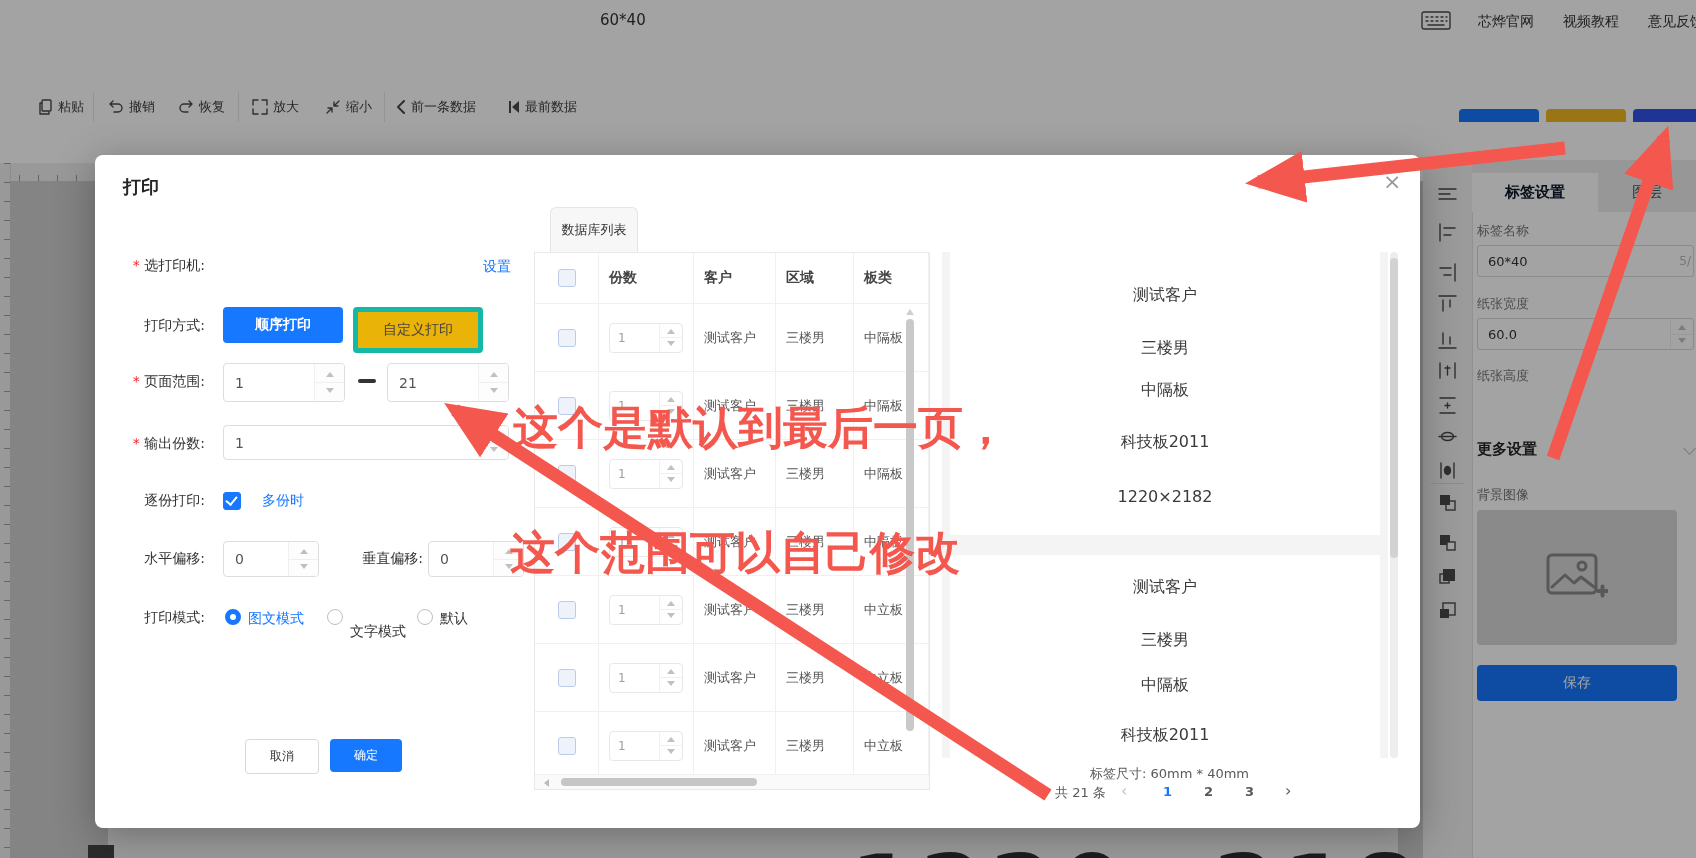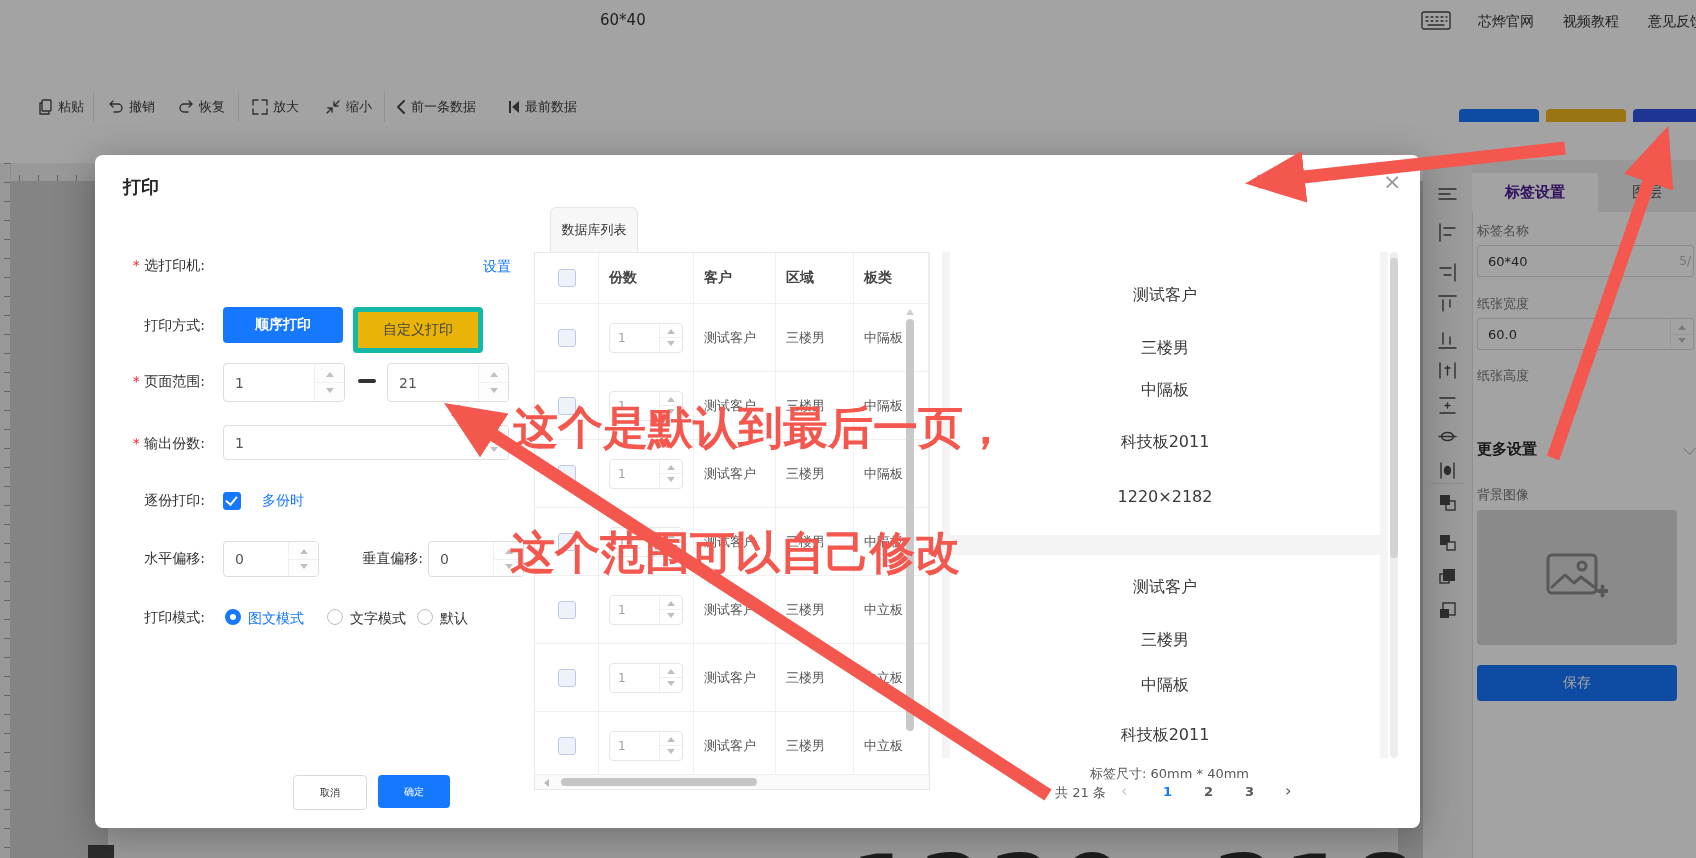--- a/index.html
+++ b/index.html
@@ -76,22 +76,22 @@
   .modebtn.on{background:var(--accent);color:#fff;font-weight:600;}
   .modebtn.off{background:#eab308;border:5px solid #14b8a6;color:#444;}
   #rangedash{position:absolute;left:263px;top:224px;width:18px;height:4px;background:#333;border-radius:2px;}
   .cb{position:relative;width:16px;height:16px;border:1px solid #bccbe8;background:#eef2fb;border-radius:3px;cursor:pointer;}
   .cb.checked{background:var(--accent);border-color:var(--accent);}
   .cb.checked::after{content:"";position:absolute;left:4px;top:1px;width:5px;height:9px;border-right:2px solid #fff;
                      border-bottom:2px solid #fff;transform:rotate(40deg);}
   .radio{position:absolute;width:16px;height:16px;border:1px solid #bfbfbf;border-radius:50%;background:#fff;box-sizing:border-box;cursor:pointer;}
   .radio.on{border:5px solid var(--accent);}
   .rlabel{position:absolute;font-size:14px;}
-  .dlgbtn{position:absolute;top:620px;width:72px;height:33px;border-radius:4px;display:flex;align-items:center;justify-content:center;
-          font-size:10px;cursor:pointer;margin-left:48px;}
+  .dlgbtn{position:absolute;top:584px;width:72px;height:33px;border-radius:4px;display:flex;align-items:center;justify-content:center;
+          font-size:12px;cursor:pointer;}
   #btn-cancel{left:150px;background:#fff;border:1px solid #d9d9d9;color:#333;}
   #btn-ok{left:235px;background:var(--accent);color:#fff;}
   
   #datatab{position:absolute;left:455px;top:52px;width:88px;height:45px;background:#f7f7f7;border:1px solid #e5e5e5;border-bottom:none;
            border-radius:6px 6px 0 0;display:flex;align-items:flex-start;justify-content:center;padding-top:13px;box-sizing:border-box;
            font-size:13px;color:#333;cursor:pointer;}
   #tablecard{position:absolute;left:439px;top:97px;width:396px;height:538px;border:1px solid #e9e9e9;background:#fff;overflow:hidden;box-sizing:border-box;}
   .trow{display:grid;grid-template-columns:64px 95px 82px 78px 75px;height:67px;border-bottom:1px solid #f0f0f0;}
   .trow.head{height:50px;}
   .tcell{border-right:1px solid #f0f0f0;display:flex;align-items:center;padding-left:10px;font-size:13px;color:#555;overflow:hidden;white-space:nowrap;}
@@ -351,21 +351,21 @@
       <svg class="strip-ic" style="top:406px;" viewBox="0 0 21 21">
           <rect x="6" y="3" width="12" height="12" fill="#4a4a4a"></rect>
           <rect x="3" y="8" width="9" height="9" fill="none" stroke="#4a4a4a" stroke-width="1.4"></rect>
         </svg>
       <svg class="strip-ic" style="top:440px;" viewBox="0 0 21 21">
           <rect x="6" y="3" width="12" height="12" fill="none" stroke="#4a4a4a" stroke-width="1.4"></rect>
           <rect x="3" y="9" width="9" height="9" fill="#4a4a4a"></rect>
         </svg>
     </div>
     <div style="position:absolute;left:49px;top:0;width:224px;height:52px;background:#ececec;">
-      <div class="sbtab" style="left:0;width:126px;background:#fff;font-weight:600;color:#4c1d95;">标签设置</div>
+      <div class="sbtab" style="left:0;width:126px;background:#fff;font-weight:600;color:#0f172a;">标签设置</div>
       <div class="sbtab" style="left:126px;width:98px;color:#555;">图层</div>
     </div>
     <span class="sblabel" style="top:62px;">标签名称</span>
     <div class="sbinput" style="top:85px;">
       <span class="v">60*40</span>
       <span class="cnt">5/</span>
     </div>
     <span class="sblabel" style="top:135px;">纸张宽度</span>
     <div class="sbinput" style="top:158px;">
       <span class="v">60.0</span>
@@ -446,21 +446,21 @@
       <span class="sc">
           <i class="car u"></i>
           <i class="car d"></i>
         </span>
     </div>
 
     <div class="dlabel" style="left:14px;top:454px;">打印模式:</div>
     <span class="radio on" style="left:130px;top:454px;"></span>
     <span class="rlabel" style="left:153px;top:455px;color:var(--accent);">图文模式</span>
     <span class="radio" style="left:232px;top:454px;"></span>
-    <span class="rlabel" style="left:255px;top:455px;">文字模式</span>
+    <span class="rlabel" style="left:255px;top:468px;">文字模式</span>
     <span class="radio" style="left:322px;top:454px;"></span>
     <span class="rlabel" style="left:345px;top:455px;">默认</span>
 
     <div id="btn-cancel" class="dlgbtn">取消</div>
     <div id="btn-ok" class="dlgbtn">确定</div>
 
     <div id="datatab">数据库列表</div>
     <div id="tablecard">
       <div class="trow head">
         <div class="tcell c">

